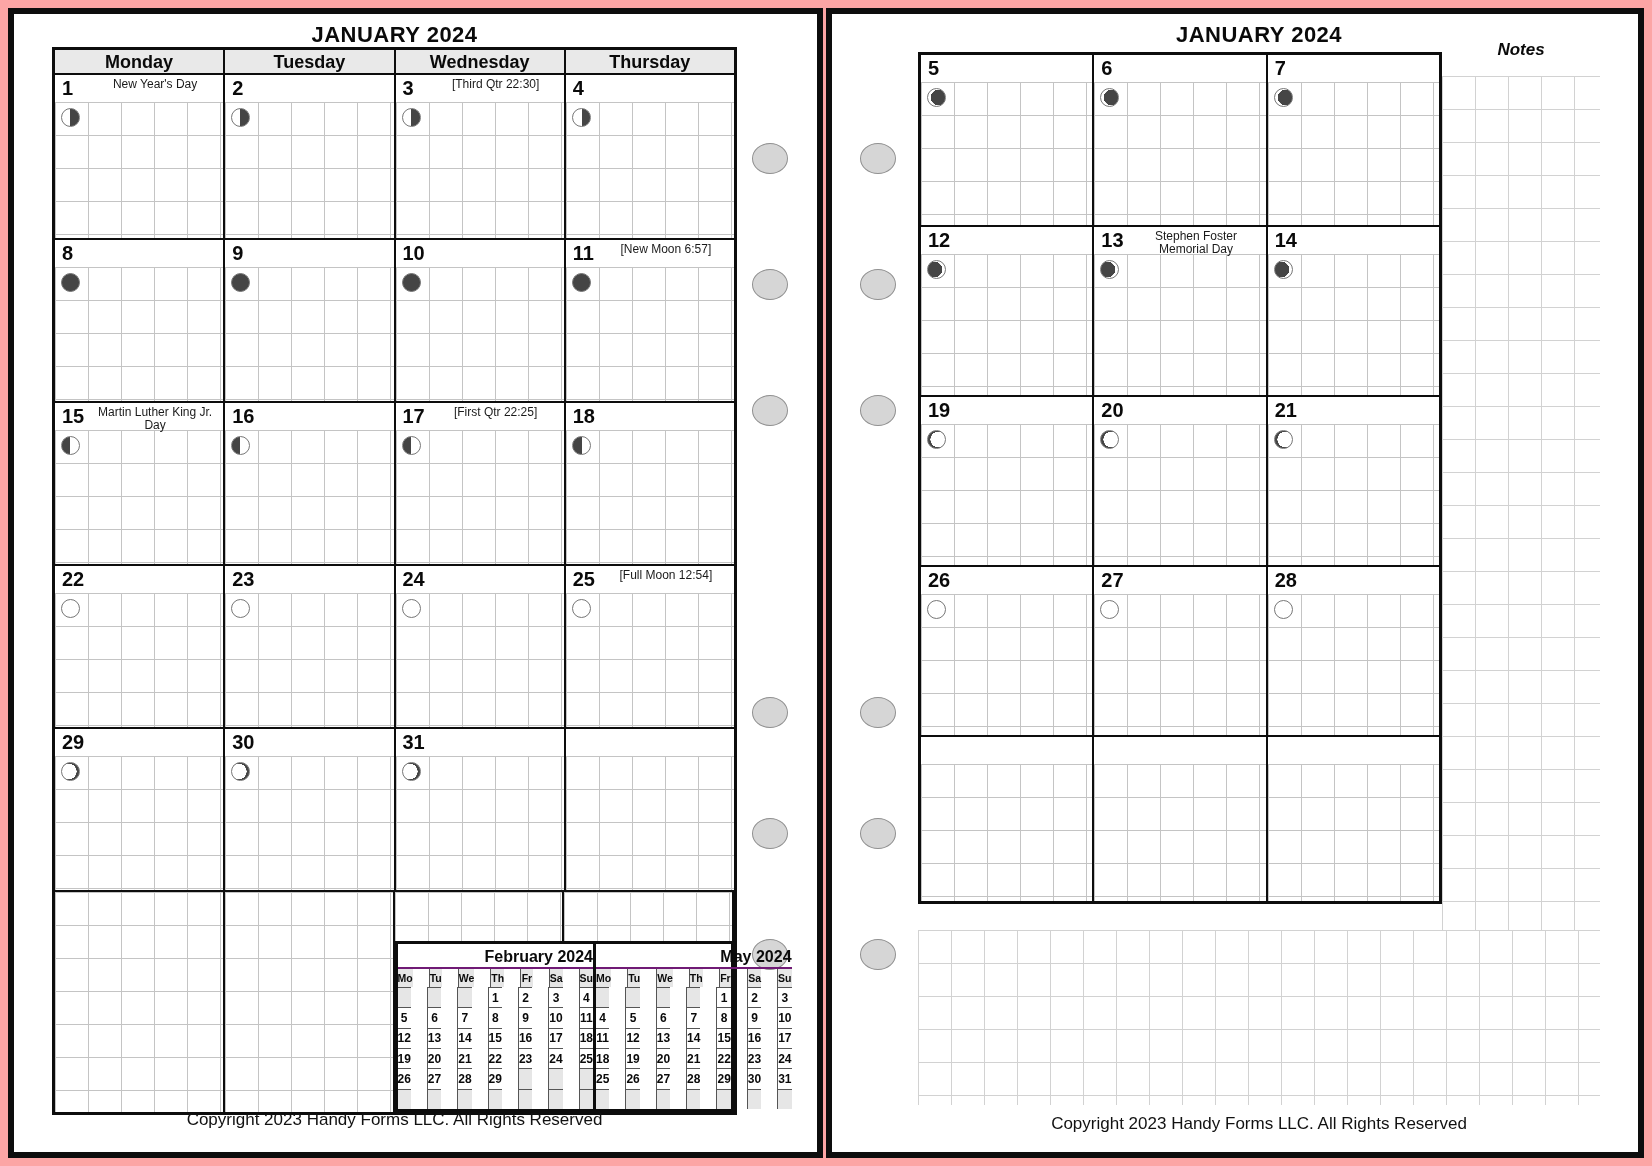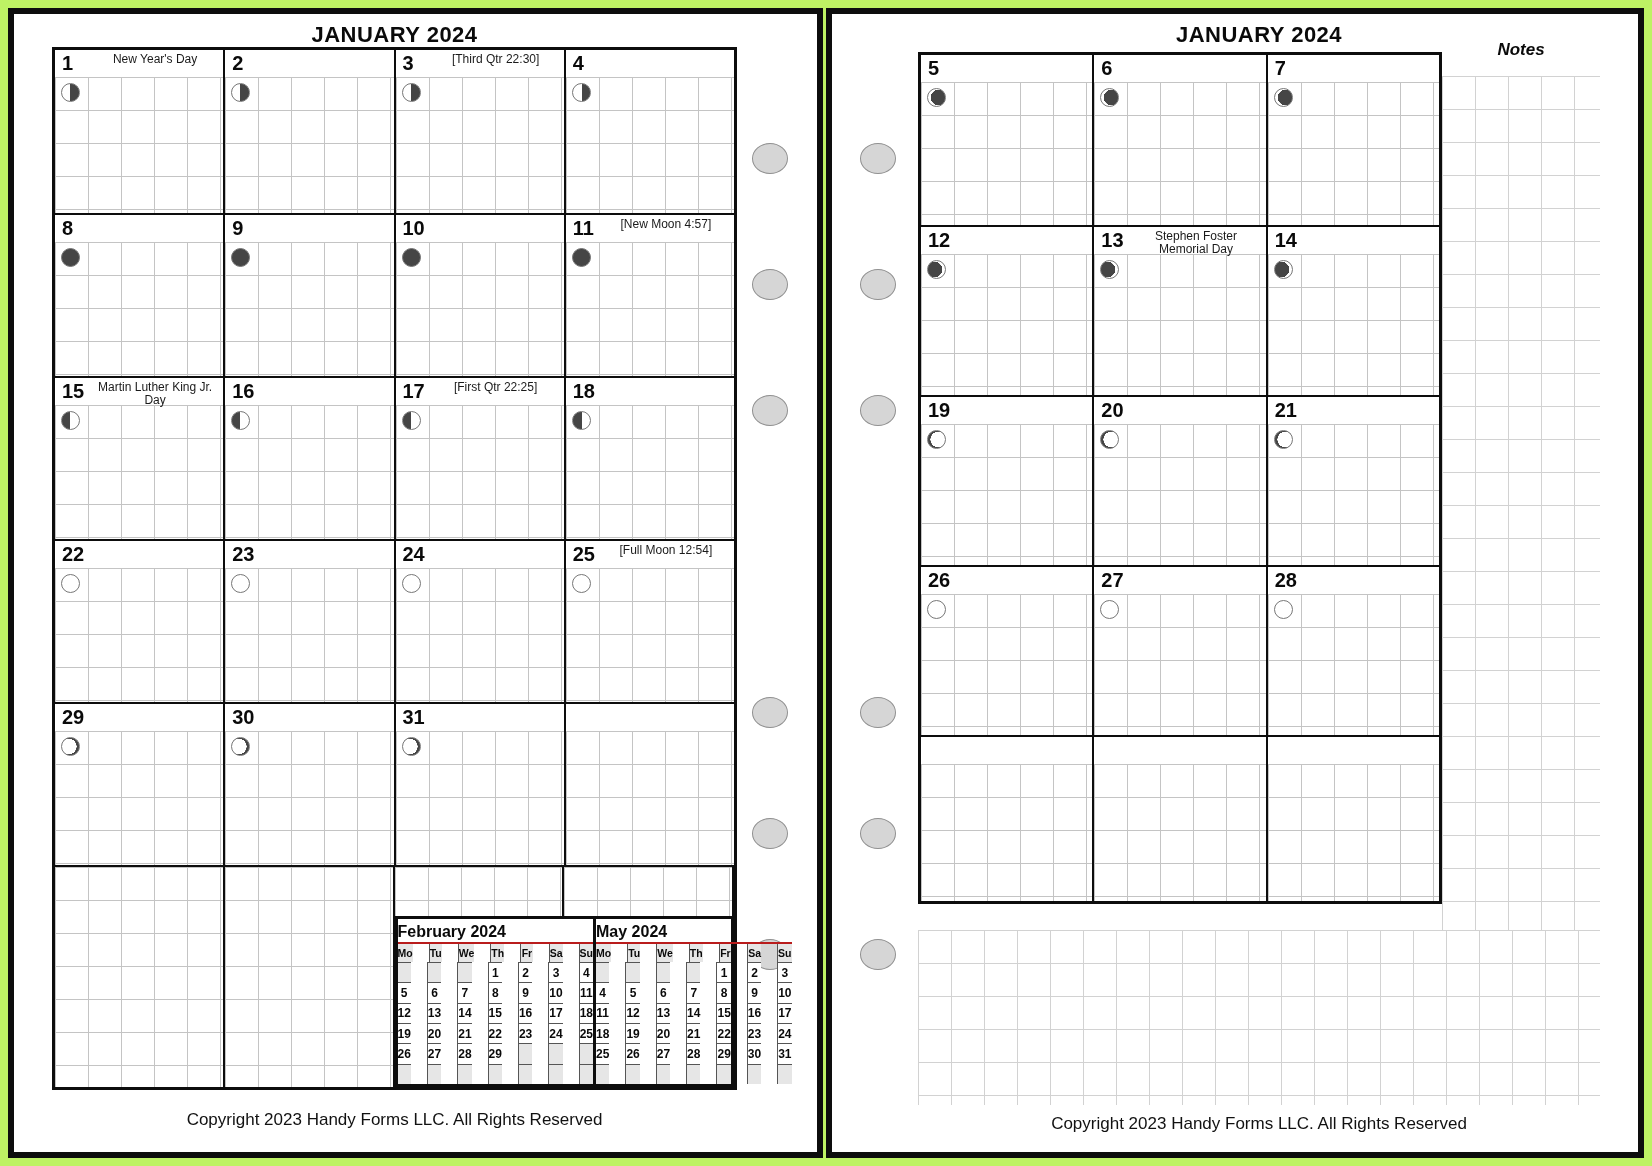--- a/index.html
+++ b/index.html
@@ -1,17 +1,17 @@
 <!DOCTYPE html>
 <html><head>
 <meta charset="utf-8">
 <style>
   html,body{margin:0;padding:0;background:#fff;}
   *{box-sizing:border-box;font-family:"Liberation Sans",sans-serif;}
-  .canvas{position:relative;width:1652px;height:1166px;background:#bef264;overflow:hidden;}
+  .canvas{position:relative;width:1652px;height:1166px;background:#fca5a5;overflow:hidden;}
 
   
   .page{position:absolute;top:8px;background:#fff;border:6px solid #0d0d0d;}
   .page-left{left:8px;width:815px;height:1150px;}
   .page-right{left:826px;width:818px;height:1150px;}
 
   .page-title{position:absolute;text-align:center;font-size:22px;font-weight:bold;letter-spacing:.5px;color:#0a0a0a;}
   .lp-title{left:38px;width:685px;top:8px;}
   .rp-title{left:86px;width:682px;top:8px;}
 
@@ -54,21 +54,21 @@
   .moon-waning-gibbous{background:radial-gradient(circle at 40% 50%,#fff 58%,#454545 59%);}
 
   
   .lp-bottom{position:relative;display:flex;height:222px;border-top:2px solid #0d0d0d;}
   .lp-bottom .bcell{flex:1;border-right:2px solid #0d0d0d;}
   .lp-bottom .bcell:last-child{border-right:none;}
   .lp-bottom .bcell{background-image:linear-gradient(#c4c4c4 1px,transparent 1px),linear-gradient(90deg,#c4c4c4 1px,transparent 1px);background-size:33px 33px;}
   .minical{position:absolute;left:50%;right:0;top:49px;bottom:0;display:flex;border:3px solid #0d0d0d;background:#fff;z-index:5;}
   .mc{flex:1;display:flex;flex-direction:column;}
   .mc:first-child{border-right:3px solid #0d0d0d;}
-  .mc-title{height:25px;line-height:25px;text-align:left;font-weight:bold;font-size:16px;border-bottom:2px solid #b91c1c;color:#0a0a0a;}
+  .mc-title{height:25px;line-height:25px;text-align:right;font-weight:bold;font-size:16px;border-bottom:2px solid #701a75;color:#0a0a0a;}
   .mc-row{display:flex;flex:1;gap:16px;}
   .mc-head{flex:0 0 18px;}
   .mc-cell{flex:1;display:flex;align-items:center;justify-content:center;font-size:12px;font-weight:bold;border-left:1px solid #555;border-top:1px solid #555;background:#fff;color:#0a0a0a;}
   .mc-cell:first-child{border-left:none;}
   .mc-head .mc-cell{background:#e6e6e6;font-size:10.5px;border-top:none;}
   .mc-cell.empty{background:#e6e6e6;}
 
   
   .rp-notes-label{position:absolute;left:610px;width:158px;top:26px;text-align:center;font-weight:bold;font-style:italic;font-size:17px;color:#0a0a0a;}
   .gridpane{position:absolute;background-image:linear-gradient(#d2d2d2 1px,transparent 1px),linear-gradient(90deg,#d2d2d2 1px,transparent 1px);}
@@ -89,20 +89,26 @@
 </style>
 </head>
 <body>
 
 <div class="canvas">
 
   <div class="page page-left">
     <div class="page-title lp-title">JANUARY 2024</div>
 
     <div class="cal-table lp-table">
+      <div class="head-row">
+        <div class="head-cell">Monday</div>
+        <div class="head-cell">Tuesday</div>
+        <div class="head-cell">Wednesday</div>
+        <div class="head-cell">Thursday</div>
+      </div>
 
       <div>
           <div class="wrow">
             <div class="wcell">
               <div class="strip">
                 <span class="dnum">1</span>
                 <span class="dnote">New Year's Day</span>
               </div>
               <div class="cellgrid"></div>
               <span class="moon moon-third-quarter"></span>
@@ -148,21 +154,21 @@
             <div class="wcell">
               <div class="strip">
                 <span class="dnum">10</span>
               </div>
               <div class="cellgrid"></div>
               <span class="moon moon-new-moon"></span>
             </div>
             <div class="wcell">
               <div class="strip">
                 <span class="dnum">11</span>
-                <span class="dnote">[New Moon 4:57]</span>
+                <span class="dnote">[New Moon 6:57]</span>
               </div>
               <div class="cellgrid"></div>
               <span class="moon moon-new-moon"></span>
             </div>
           </div>
           <div class="wrow">
             <div class="wcell">
               <div class="strip">
                 <span class="dnum">15</span>
                 <span class="dnote">Martin Luther King Jr. Day</span>

